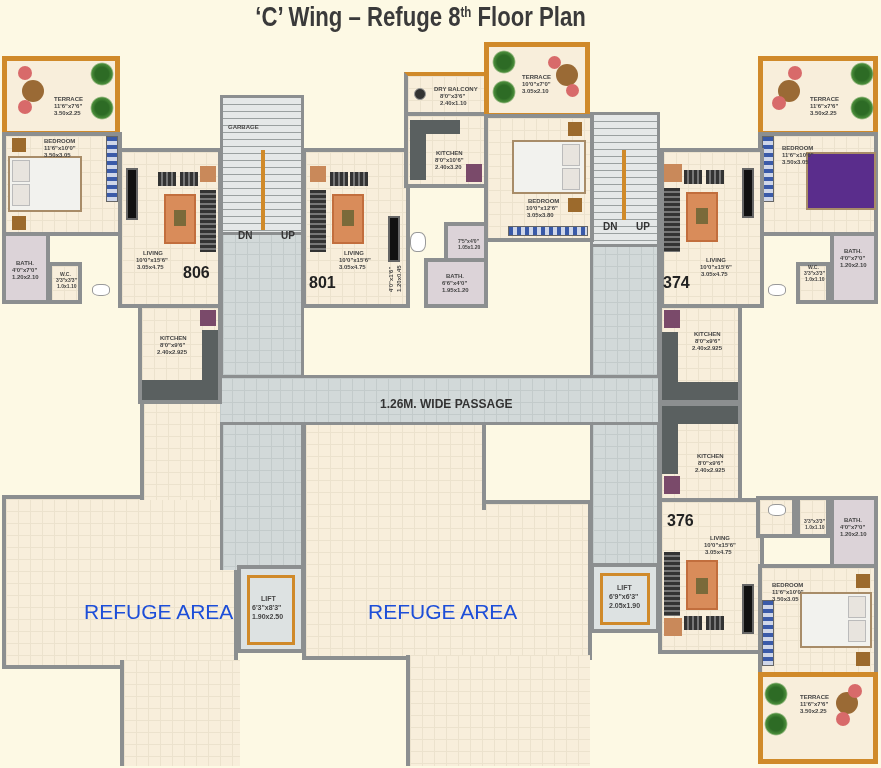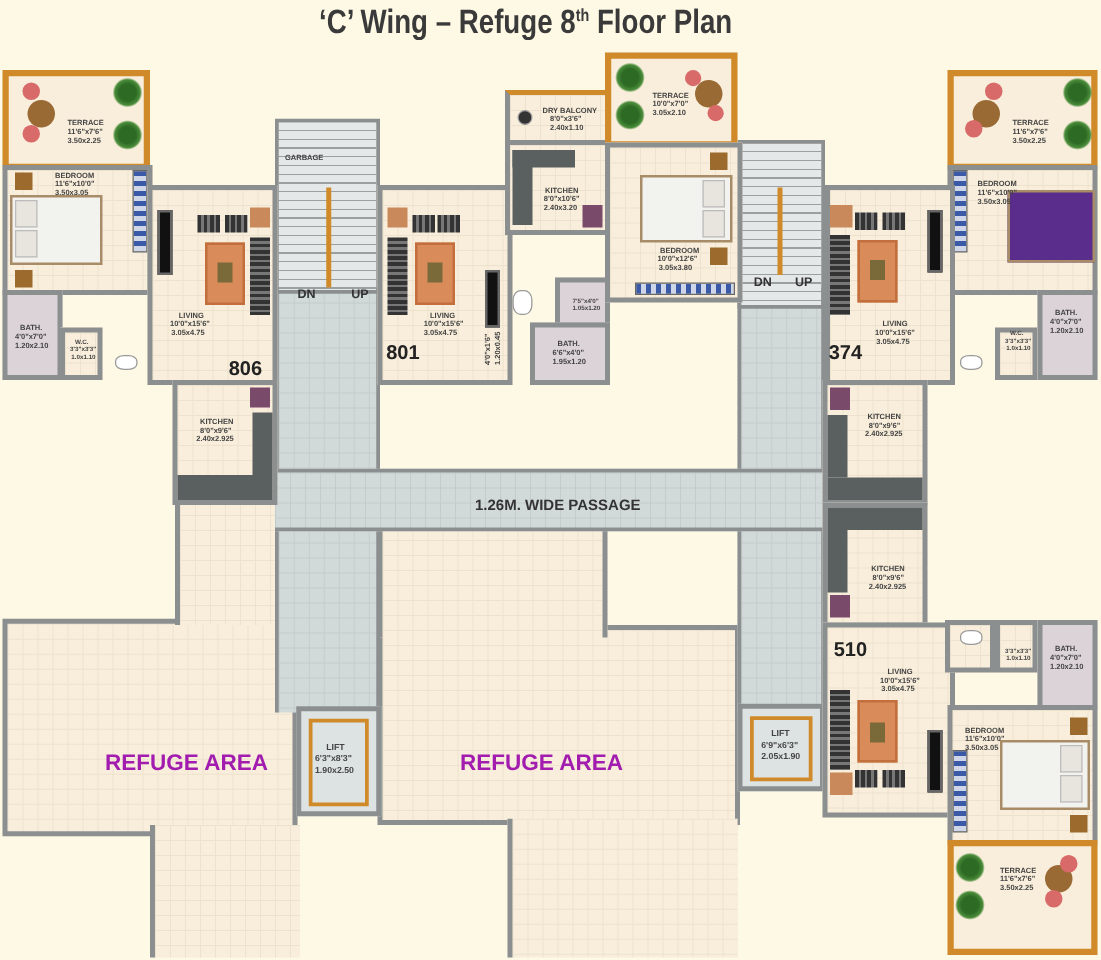--- a/index.html
+++ b/index.html
@@ -8,21 +8,21 @@
   .title sup{font-size:14px;vertical-align:top;position:relative;top:2px;}
   .title .t-wrap{display:inline-block;transform:scaleX(0.82);transform-origin:center;margin-left:-40px;}
   .abs{position:absolute;box-sizing:border-box;}
   .room{background-color:#f8eedb;background-image:linear-gradient(#ece2cd 1px,transparent 1px),linear-gradient(90deg,#ece2cd 1px,transparent 1px);background-size:12px 12px;}
   .common{background-color:#d2d9d9;background-image:linear-gradient(#c3cbcb 1px,transparent 1px),linear-gradient(90deg,#c3cbcb 1px,transparent 1px);background-size:12px 12px;}
   .bath{background:#dcd3d8;}
   .wall{border:4px solid #8c8f90;}
   .terrace{border:5px solid #d08a2a;background-color:#f8eedb;}
   .lbl{position:absolute;font-size:6px;line-height:7px;text-align:center;color:#444;font-weight:bold;white-space:pre;}
   .unit-no{position:absolute;font-size:16px;font-weight:bold;color:#222;}
-  .big-lbl{position:absolute;font-size:18px;font-weight:bold;color:#a21caf;}
+  .big-lbl{position:absolute;font-size:21px;font-weight:normal;color:#1d4ed8;}
   .pass-lbl{position:absolute;font-size:12px;font-weight:bold;color:#333;}
   .dnup{position:absolute;font-size:10px;font-weight:bold;color:#333;}
   .stairs{background:repeating-linear-gradient(#e5e8e8 0 6px,#9aa0a0 6px 7px);border:3px solid #8c8f90;}
   .rail{background:#d08a2a;}
   .counter{background:#5a6060;}
   .lift{border:4px solid #8c8f90;background:#dde2e2;}
   .lift-in{border:3px solid #d08a2a;}
   .sofa{background:repeating-linear-gradient(90deg,#333 0 3px,#777 3px 5px);}
   .rug{background:#d98c5a;border:2px solid #c26e3d;}
   .rug-in{background:#7a6a3a;}
@@ -121,21 +121,21 @@
 <div class="abs sofa" style="left:158px;top:172px;width:18px;height:14px;"></div>
 <div class="abs sofa" style="left:180px;top:172px;width:18px;height:14px;"></div>
 <div class="abs sofa" style="left:200px;top:190px;width:16px;height:62px;background:repeating-linear-gradient(#333 0 3px,#777 3px 5px);"></div>
 <div class="abs nightstand" style="left:200px;top:166px;width:16px;height:16px;background:#c9895a;"></div>
 <div class="abs rug" style="left:164px;top:194px;width:32px;height:50px;">
     <div class="abs rug-in" style="left:8px;top:14px;width:12px;height:16px;"></div>
   </div>
 <div class="lbl" style="left:143px;top:250px;">LIVING</div>
 <div class="lbl" style="left:136px;top:257px;">10'0"x15'6"</div>
 <div class="lbl" style="left:137px;top:264px;">3.05x4.75</div>
-<div class="unit-no" style="left:183px;top:287px;">806</div>
+<div class="unit-no" style="left:183px;top:264px;">806</div>
 
 <div class="abs room wall" style="left:138px;top:304px;width:84px;height:100px;"></div>
 <div class="abs counter" style="left:202px;top:330px;width:16px;height:50px;"></div>
 <div class="abs counter" style="left:142px;top:380px;width:76px;height:20px;"></div>
 <div class="abs purple-box" style="left:200px;top:310px;width:16px;height:16px;"></div>
 <div class="lbl" style="left:160px;top:335px;">KITCHEN</div>
 <div class="lbl" style="left:160px;top:342px;">8'0"x9'6"</div>
 <div class="lbl" style="left:157px;top:349px;">2.40x2.925</div>
 
 <div class="abs room wall" style="left:302px;top:148px;width:108px;height:160px;"></div>
@@ -251,21 +251,21 @@
 
 <div class="abs room wall" style="left:658px;top:402px;width:84px;height:100px;"></div>
 <div class="abs counter" style="left:662px;top:406px;width:76px;height:18px;"></div>
 <div class="abs counter" style="left:662px;top:424px;width:16px;height:50px;"></div>
 <div class="abs purple-box" style="left:664px;top:476px;width:16px;height:18px;"></div>
 <div class="lbl" style="left:697px;top:453px;">KITCHEN</div>
 <div class="lbl" style="left:698px;top:460px;">8'0"x9'6"</div>
 <div class="lbl" style="left:695px;top:467px;">2.40x2.925</div>
 
 <div class="abs room wall" style="left:658px;top:498px;width:106px;height:156px;"></div>
-<div class="unit-no" style="left:667px;top:512px;">510</div>
+<div class="unit-no" style="left:667px;top:512px;">376</div>
 <div class="lbl" style="left:710px;top:535px;">LIVING</div>
 <div class="lbl" style="left:704px;top:542px;">10'0"x15'6"</div>
 <div class="lbl" style="left:705px;top:549px;">3.05x4.75</div>
 <div class="abs" style="left:664px;top:552px;width:16px;height:64px;background:repeating-linear-gradient(#333 0 3px,#777 3px 5px);"></div>
 <div class="abs rug" style="left:686px;top:560px;width:32px;height:50px;">
     <div class="abs rug-in" style="left:8px;top:16px;width:12px;height:16px;"></div>
   </div>
 <div class="abs" style="left:664px;top:618px;width:18px;height:18px;background:#c9895a;"></div>
 <div class="abs sofa" style="left:684px;top:616px;width:18px;height:14px;"></div>
 <div class="abs sofa" style="left:706px;top:616px;width:18px;height:14px;"></div>

